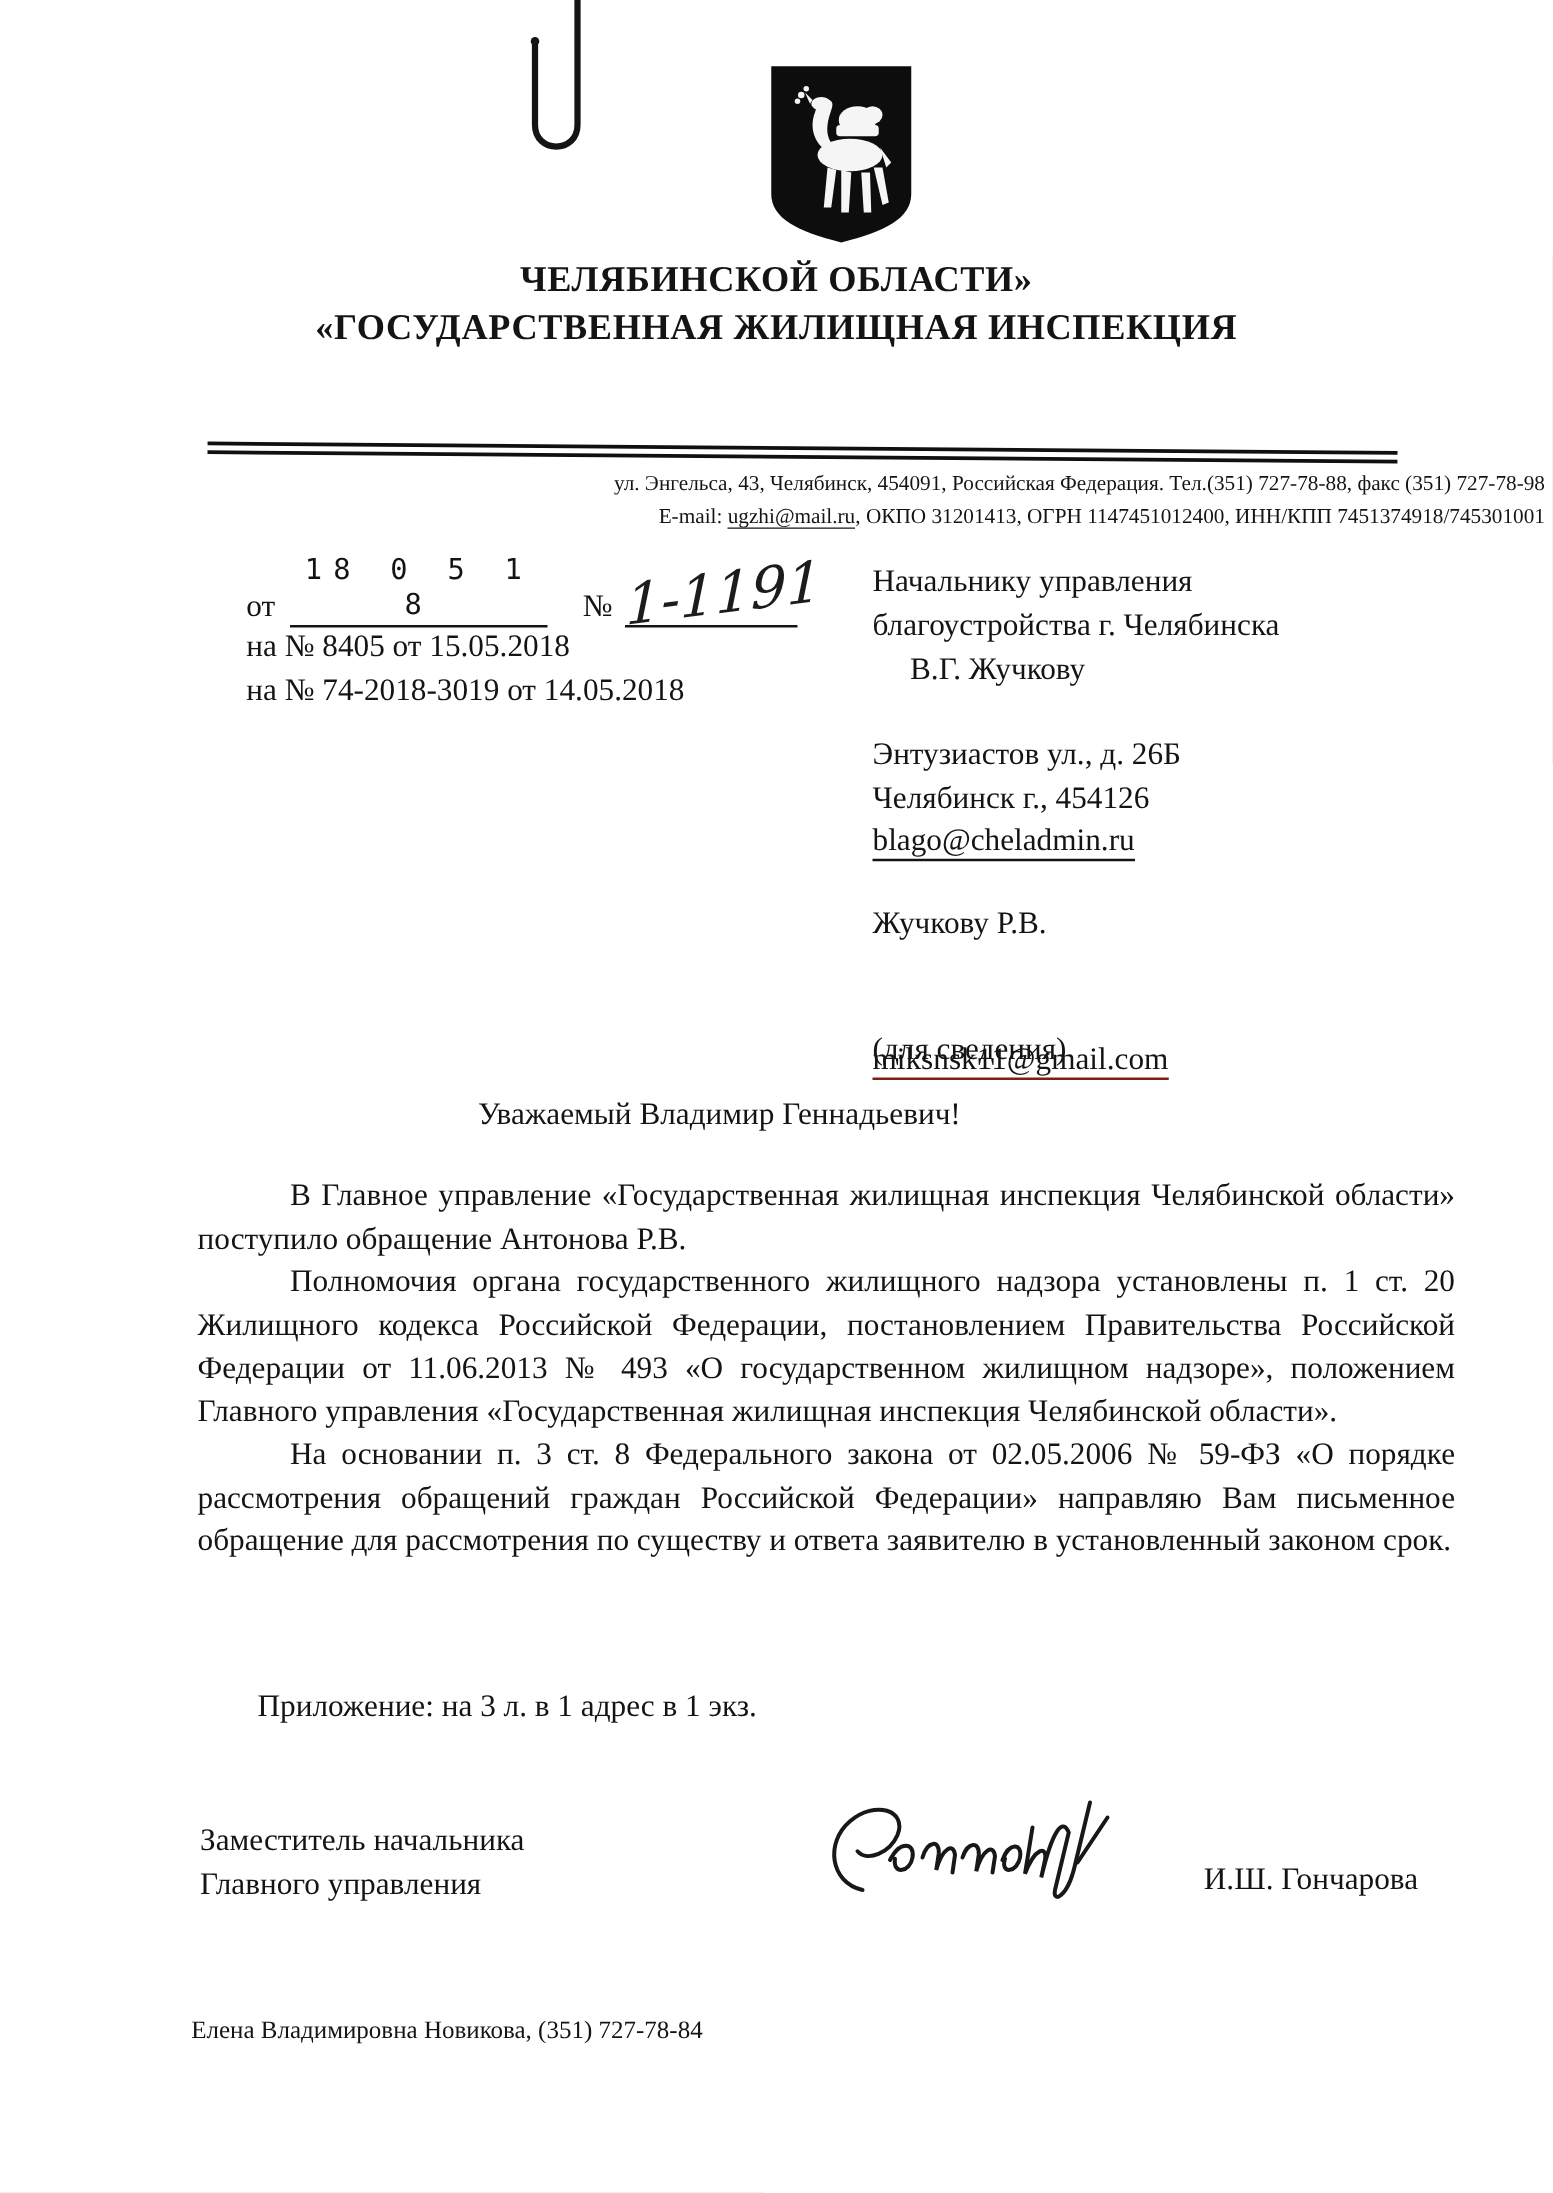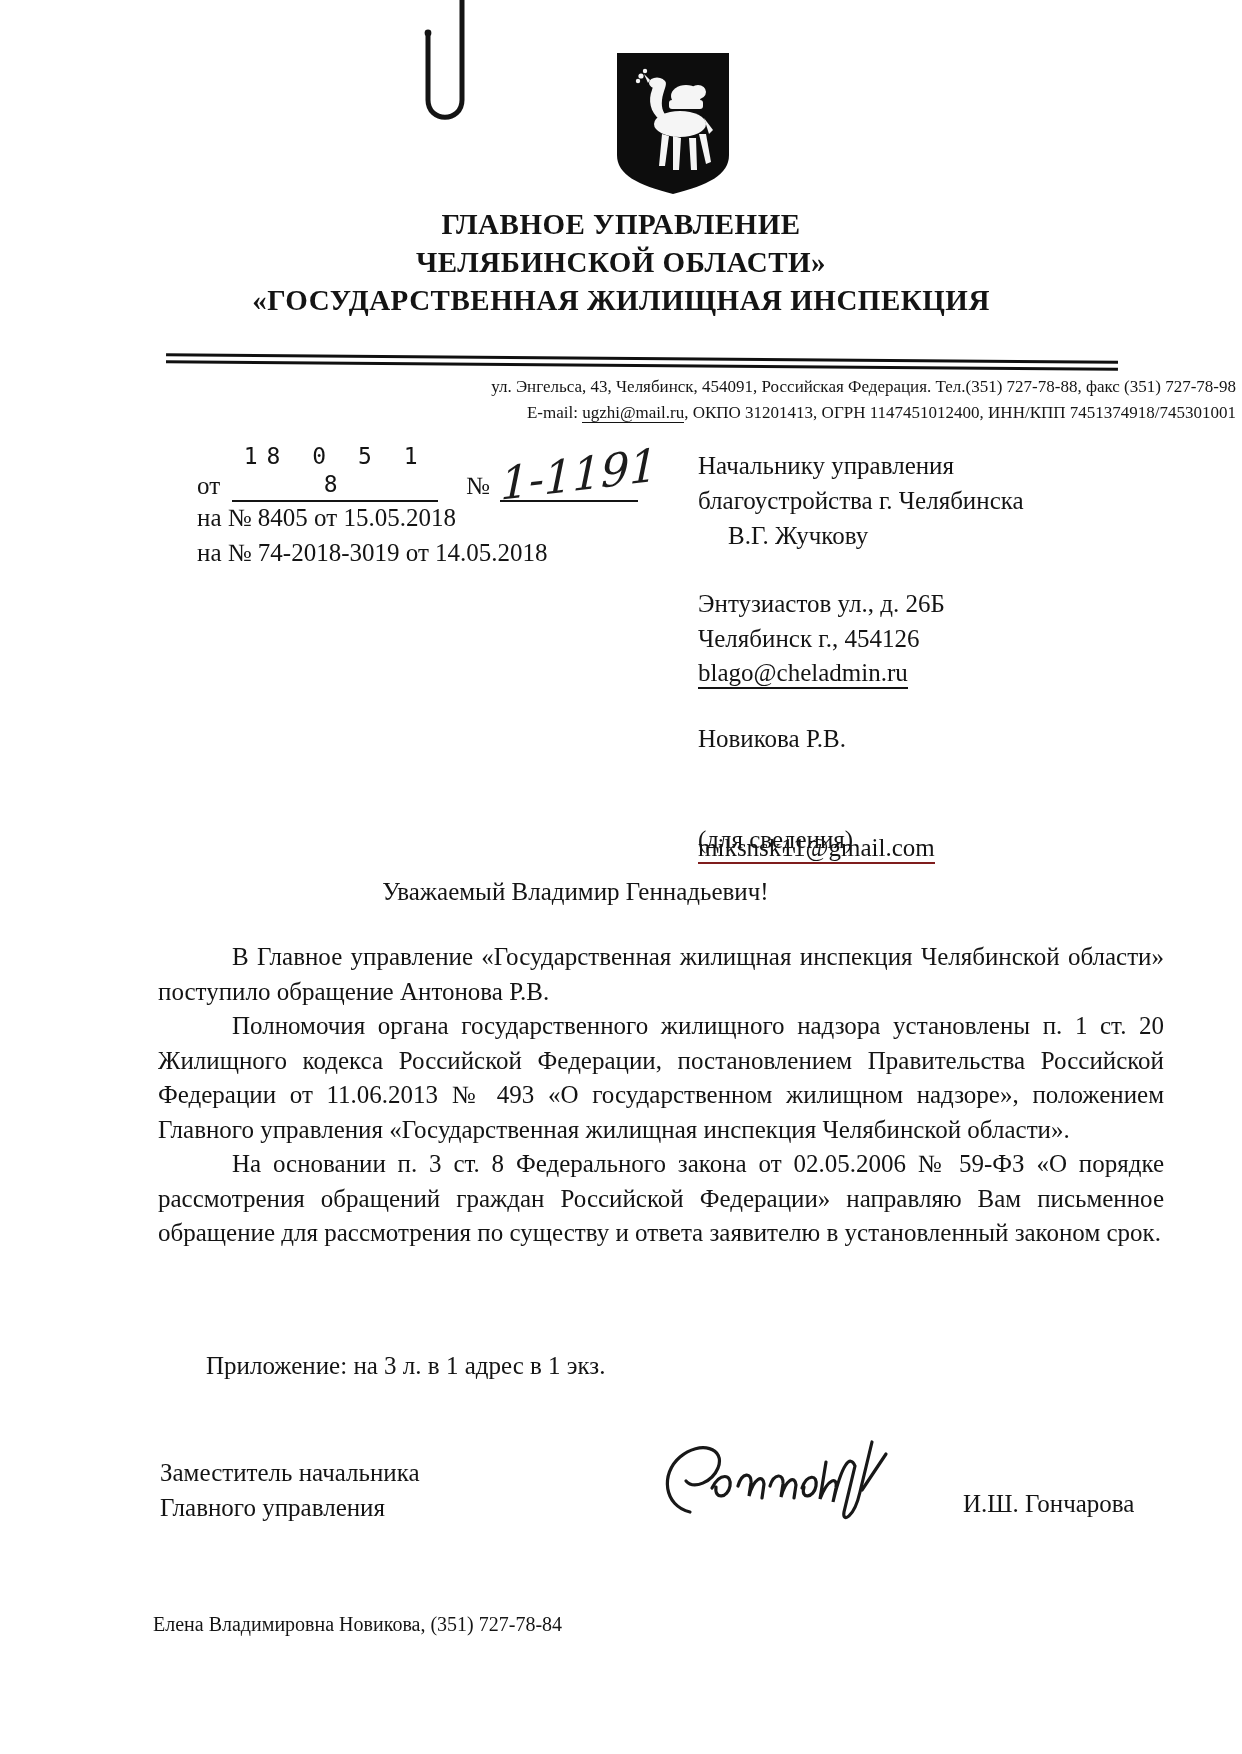--- a/index.html
+++ b/index.html
@@ -126,21 +126,20 @@
       <circle cx="24" cy="31" r="2.2"></circle>
       <path d="M48,84 L45,116 L51,116 L55,86 Z"></path>
       <path d="M59,86 L59,120 L65,120 L67,88 Z"></path>
       <path d="M75,88 L77,120 L83,120 L82,88 Z"></path>
       <path d="M85,84 L92,114 L97,112 L92,84 Z"></path>
       <path d="M90,68 L99,80 L95,84 Z"></path>
     </g>
   </svg>
 
   <div class="abs org-title">
-    <div>ГЛАВНОЕ УПРАВЛЕНИЕ</div>
     <div>ЧЕЛЯБИНСКОЙ ОБЛАСТИ»</div>
     <div>«ГОСУДАРСТВЕННАЯ ЖИЛИЩНАЯ ИНСПЕКЦИЯ</div>
   </div>
 
   <div class="abs rule">
     <div class="r1"></div>
     <div class="r2"></div>
   </div>
 
   <div class="abs address-block">
@@ -160,21 +159,21 @@
   <div class="abs ref-on1">на № 8405 от 15.05.2018</div>
   <div class="abs ref-on2">на № 74-2018-3019 от 14.05.2018</div>
 
   <div class="abs recipient">
     <div class="rc1">Начальнику управления</div>
     <div class="rc2">благоустройства г. Челябинска</div>
     <div class="rc3">В.Г. Жучкову</div>
     <div class="rc4">Энтузиастов ул., д. 26Б</div>
     <div class="rc5">Челябинск г., 454126</div>
     <div class="rc6">blago@cheladmin.ru</div>
-    <div class="rc7">Новикова Р.В.</div>
+    <div class="rc7">Жучкову Р.В.</div>
     <div class="rc8">miksnsk11@gmail.com</div>
     <div class="rc9">(для сведения)</div>
   </div>
 
   <div class="abs salutation">Уважаемый Владимир Геннадьевич!</div>
 
   <div class="abs letter-body">
     <p>В Главное управление «Государственная жилищная инспекция Челябинской области» поступило обращение Антонова Р.В.</p>
     <p>Полномочия органа государственного жилищного надзора установлены п. 1 ст. 20 Жилищного кодекса Российской Федерации, постановлением Правительства Российской Федерации от 11.06.2013 № 493 «О государственном жилищном надзоре», положением Главного управления «Государственная жилищная инспекция Челябинской области».</p>
     <p>На основании п. 3 ст. 8 Федерального закона от 02.05.2006 № 59-ФЗ «О порядке рассмотрения обращений граждан Российской Федерации» направляю Вам письменное обращение для рассмотрения по существу и ответа заявителю в установленный законом срок.</p>

